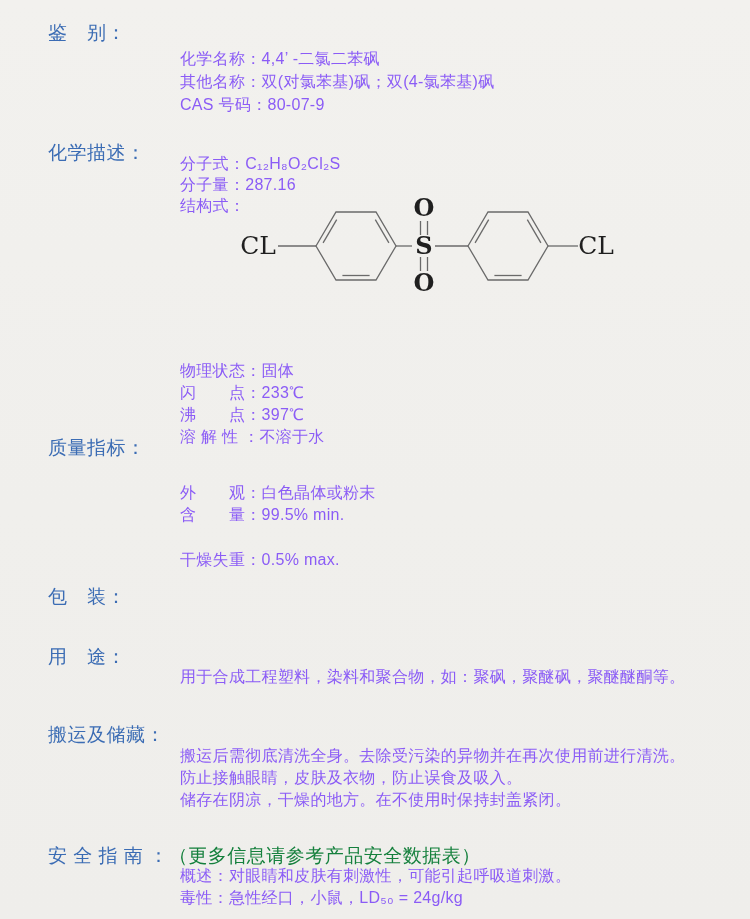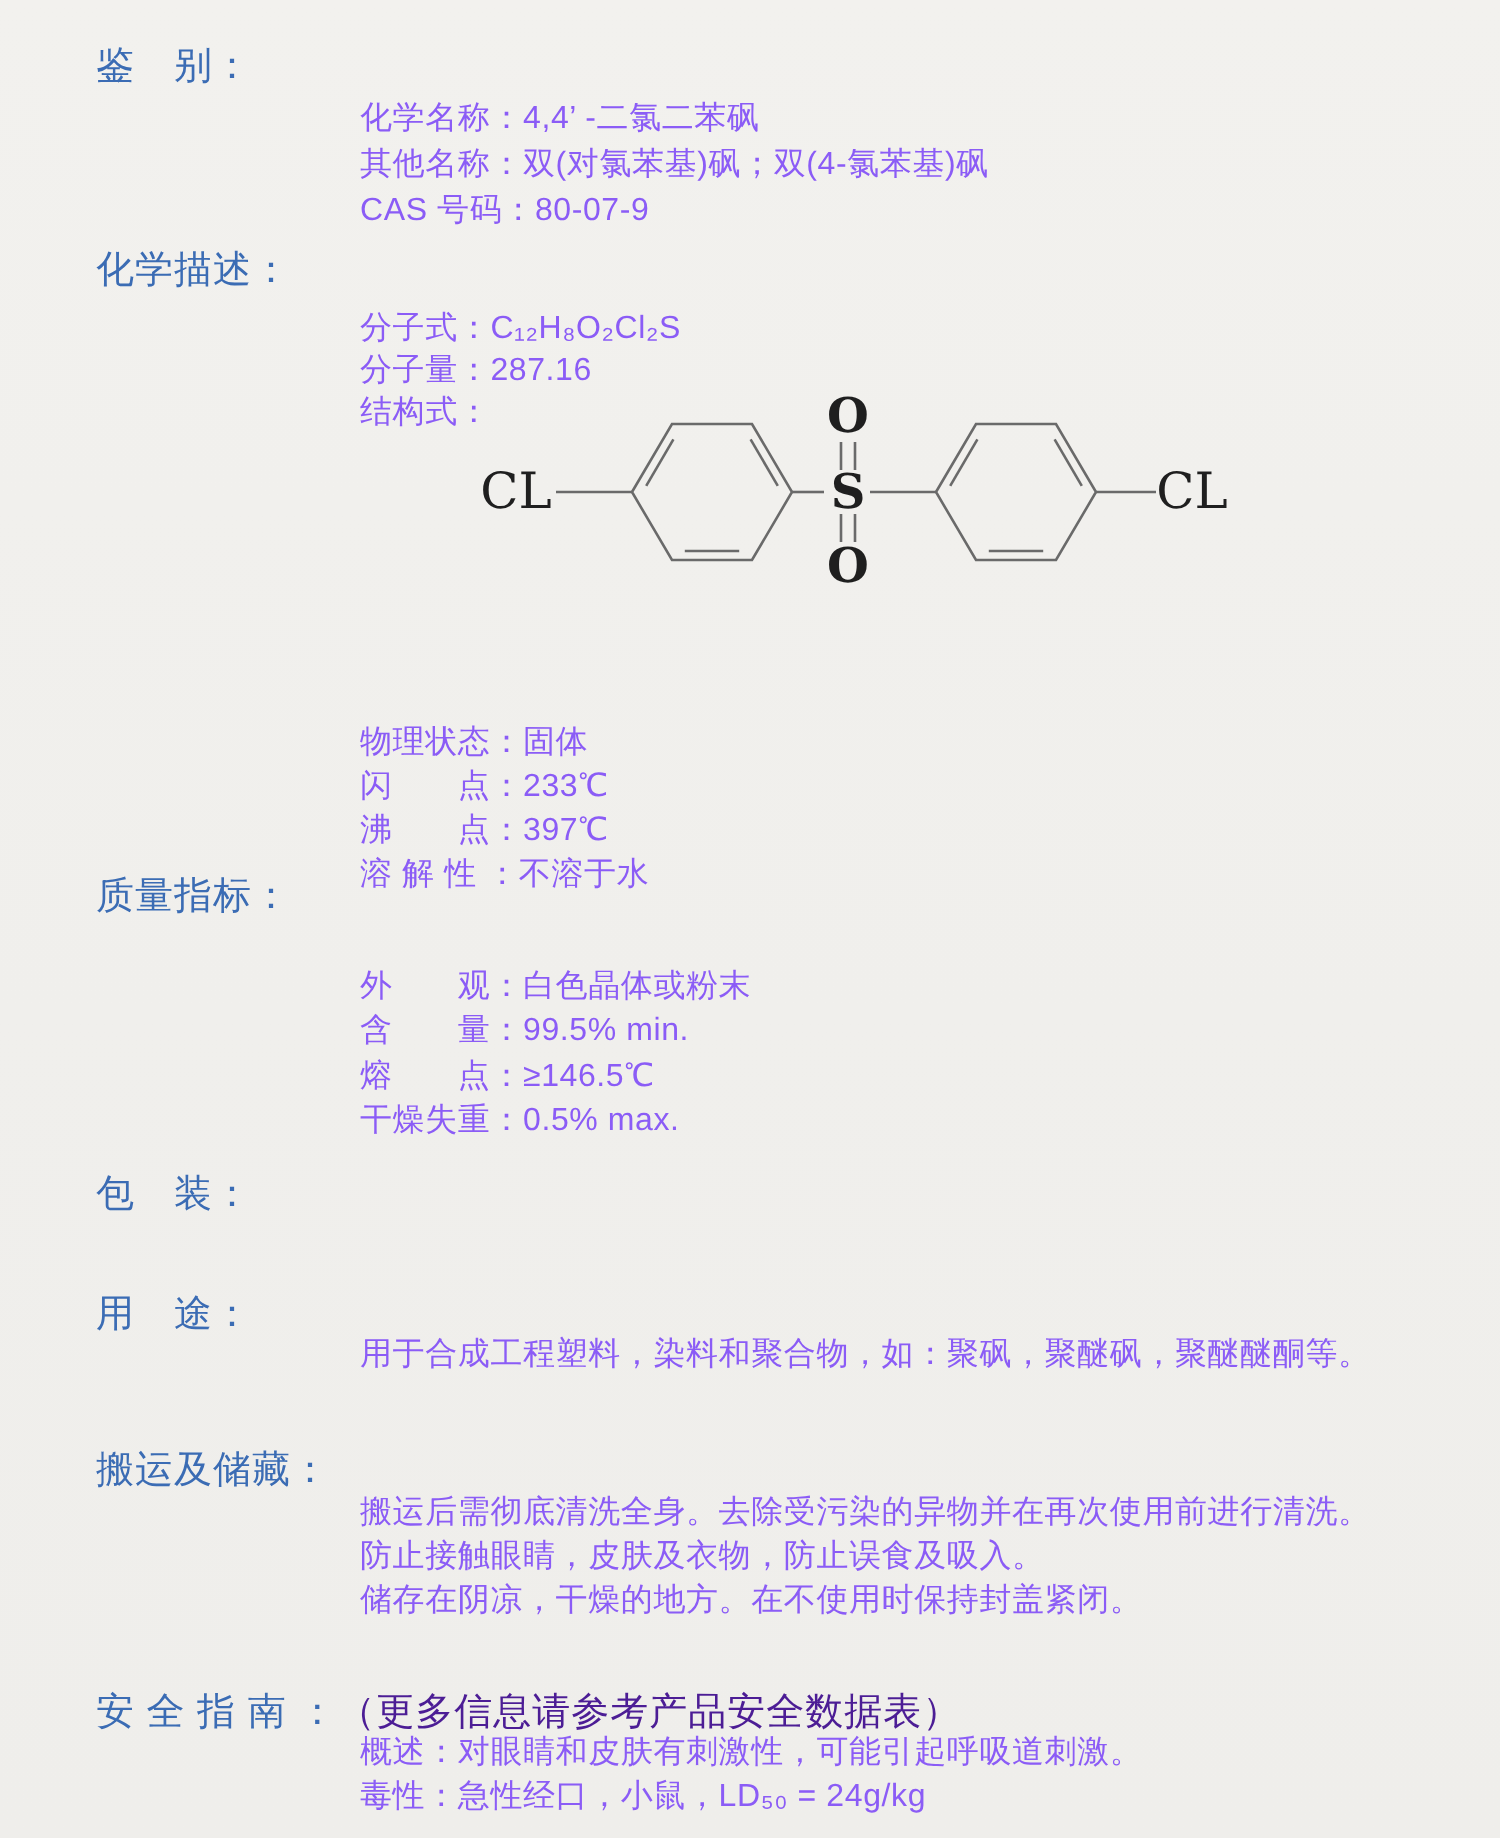--- a/index.html
+++ b/index.html
@@ -21,21 +21,21 @@
     font-weight: 500;
   }
   .line {
     position: absolute;
     left: 180px;
     color: #8b5cf6;
     font-size: 16px;
     letter-spacing: 0.3px;
     white-space: pre;
   }
-  .note { color: #4c1d95; }
+  .note { color: #15803d; }
   .structure-svg { position: absolute; left: 228px; top: 190px; }
   .structure-svg line, .structure-svg polygon {
     stroke: #6a6a6a;
     stroke-width: 1.3;
     fill: none;
   }
   .structure-svg text {
     font-family: "DejaVu Serif", serif;
     fill: #1f1f1f;
   }
@@ -45,21 +45,21 @@
 </head>
 <body>
 
 <div class="page">
 
   <div class="heading" style="top:20px">鉴　别：</div>
   <div class="line" style="top:49px">化学名称：4,4’ -二氯二苯砜</div>
   <div class="line" style="top:72px">其他名称：双(对氯苯基)砜；双(4-氯苯基)砜</div>
   <div class="line" style="top:95px">CAS 号码：80-07-9</div>
 
-  <div class="heading" style="top:122px">化学描述：</div>
+  <div class="heading" style="top:140px">化学描述：</div>
   <div class="line" style="top:154px">分子式：C₁₂H₈O₂Cl₂S</div>
   <div class="line" style="top:175px">分子量：287.16</div>
   <div class="line" style="top:196px">结构式：</div>
 
   <svg class="structure-svg" width="390" height="114" viewBox="0 0 390 114">
 
     <text class="atom-sub" x="30" y="64" text-anchor="middle">CL</text>
     <line x1="50" y1="56" x2="88" y2="56"></line>
 
     <polygon points="88,56 108,22 148,22 168,56 148,90 108,90"></polygon>
@@ -89,21 +89,20 @@
   </svg>
 
   <div class="line" style="top:361px">物理状态：固体</div>
   <div class="line" style="top:383px">闪　　点：233℃</div>
   <div class="line" style="top:405px">沸　　点：397℃</div>
   <div class="line" style="top:427px">溶 解 性 ：不溶于水</div>
 
   <div class="heading" style="top:435px">质量指标：</div>
   <div class="line" style="top:483px">外　　观：白色晶体或粉末</div>
   <div class="line" style="top:505px">含　　量：99.5% min.</div>
-  <div class="line" style="top:528px">熔　　点：≥146.5℃</div>
   <div class="line" style="top:550px">干燥失重：0.5% max.</div>
 
   <div class="heading" style="top:584px">包　装：</div>
 
   <div class="heading" style="top:644px">用　途：</div>
   <div class="line" style="top:667px">用于合成工程塑料，染料和聚合物，如：聚砜，聚醚砜，聚醚醚酮等。</div>
 
   <div class="heading" style="top:722px">搬运及储藏：</div>
   <div class="line" style="top:746px">搬运后需彻底清洗全身。去除受污染的异物并在再次使用前进行清洗。</div>
   <div class="line" style="top:790px">储存在阴凉，干燥的地方。在不使用时保持封盖紧闭。</div>

